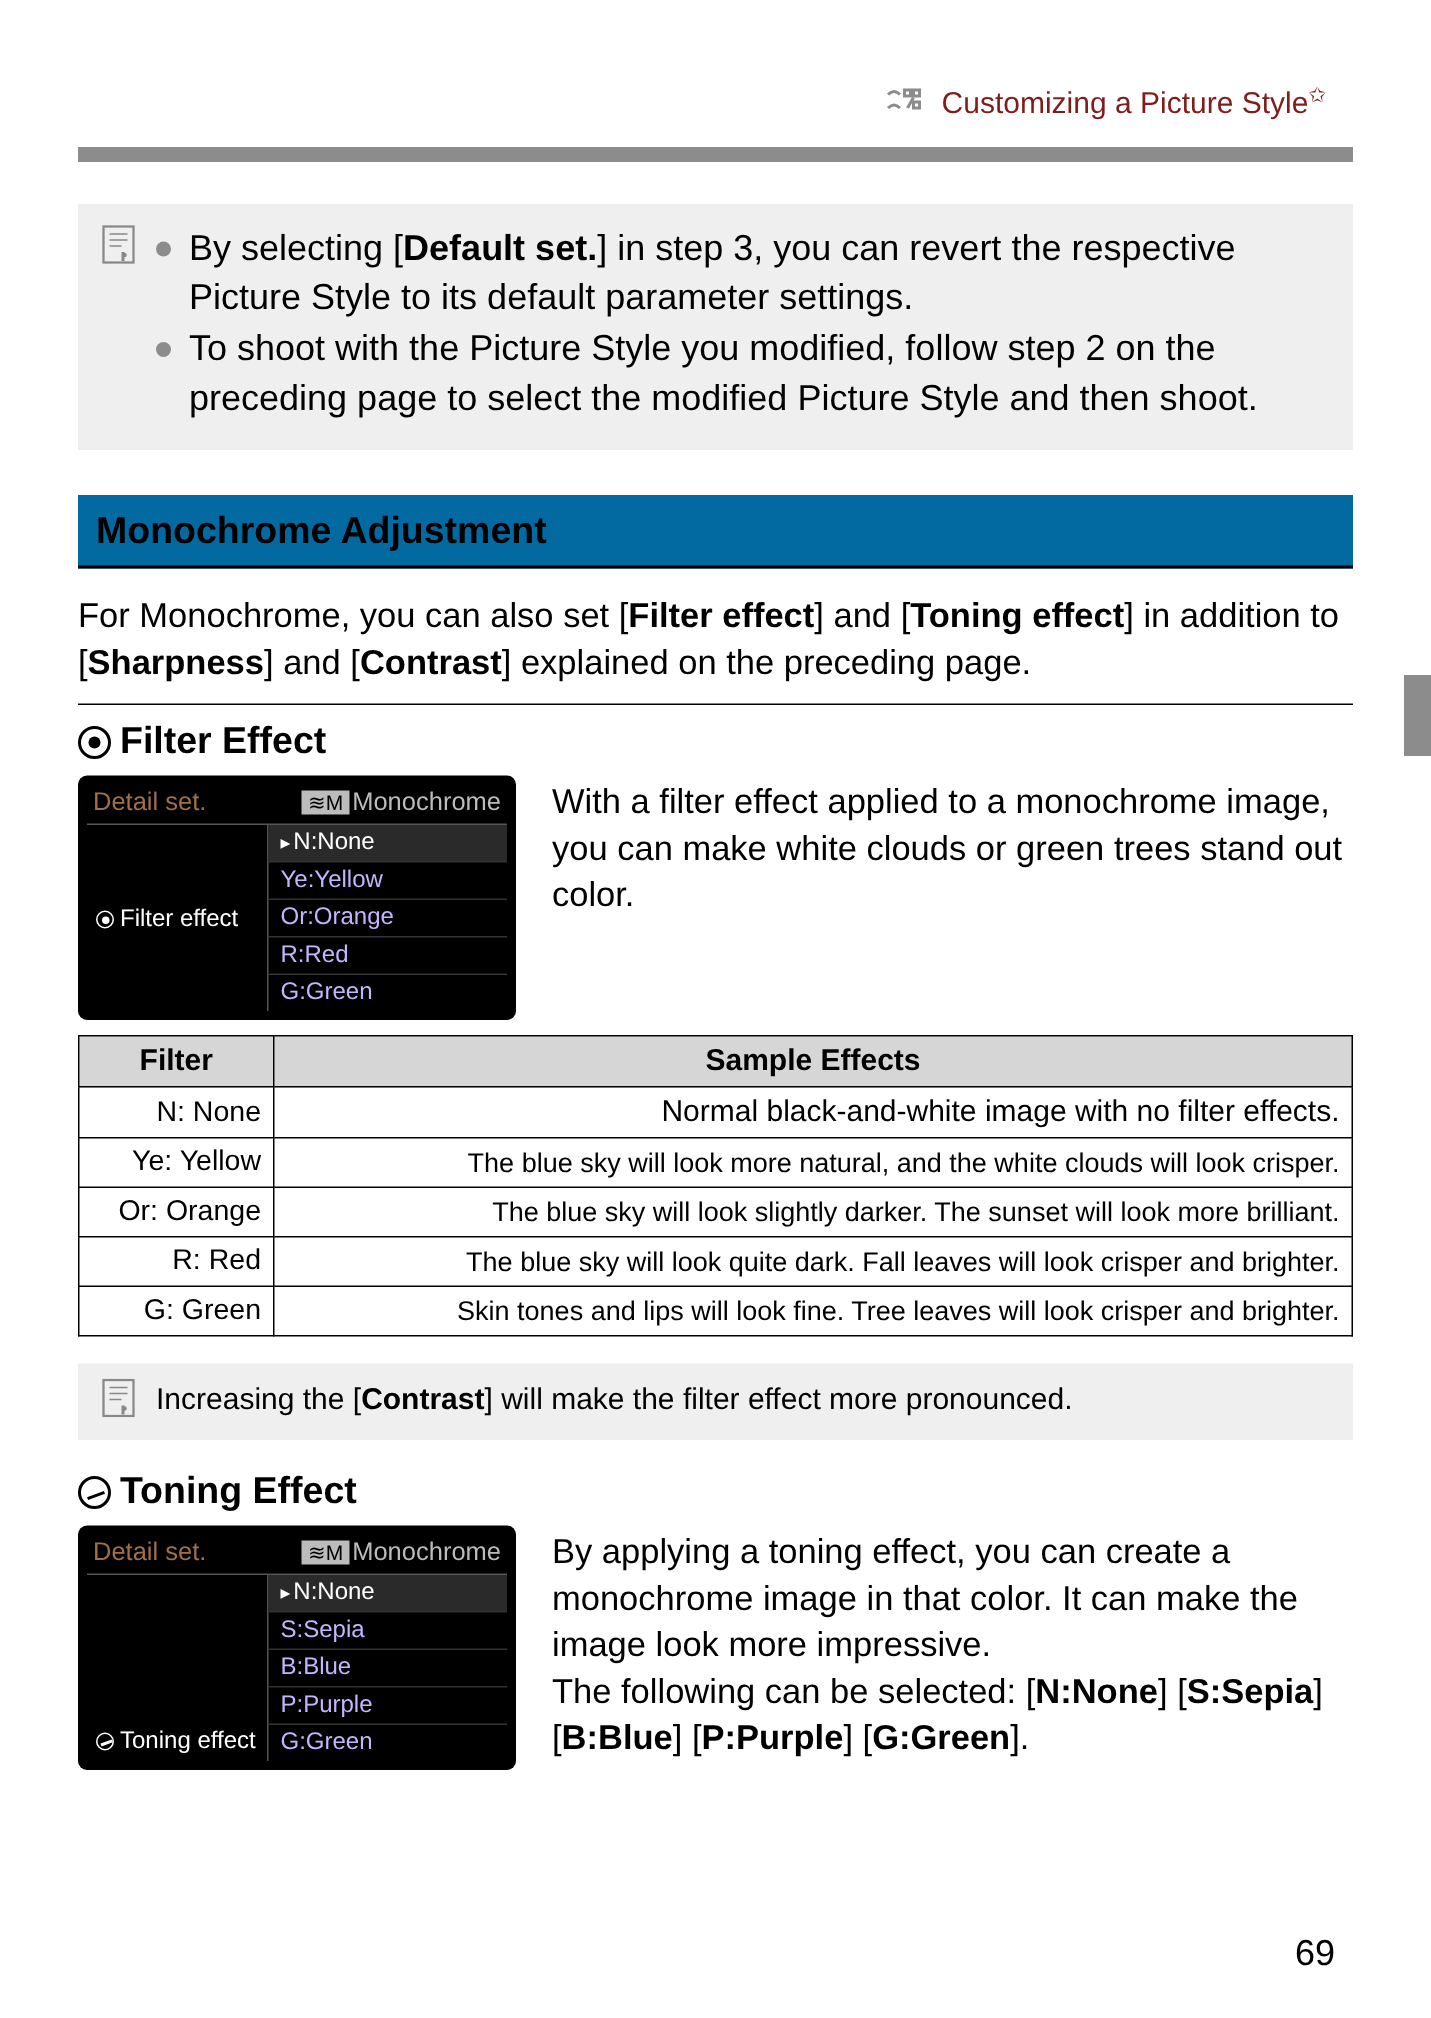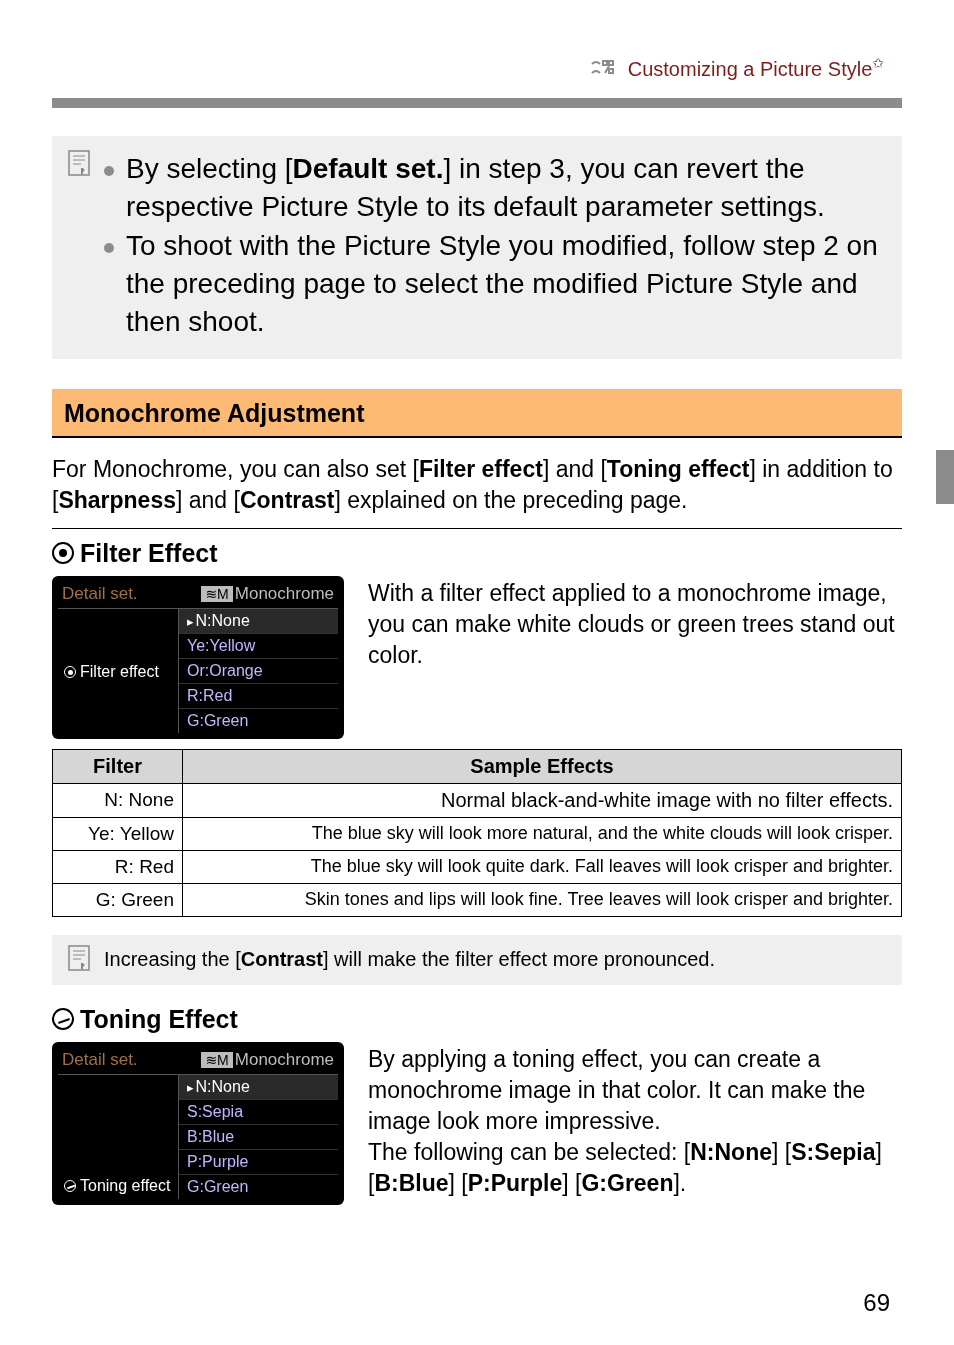--- a/index.html
+++ b/index.html
@@ -39,21 +39,21 @@
   .note-icon {
     flex: 0 0 auto;
     width: 24px;
   }
   .note-icon svg { width: 22px; height: 26px; }
   .note-bullets { flex: 1; }
   .note-bullets li {
     list-style: none;
     margin-left: 22px;
     text-indent: -22px;
-    font-size: 28px;
+    font-size: 24px;
     line-height: 1.35;
     margin-bottom: 2px;
   }
   .note-bullets li::before {
     content: "";
     display: inline-block;
     width: 10px; height: 10px;
     border-radius: 50%;
     background: #8c8c8c;
     margin-right: 12px;
@@ -62,21 +62,21 @@
   .page-tab {
     position: absolute;
     right: 0;
     top: 450px;
     width: 18px;
     height: 54px;
     background: #8c8c8c;
   }
   .section-heading {
     margin: 30px 52px 0 52px;
-    background: #fdba74;
+    background: #0369a1;
     border-bottom: 2px solid #000;
     padding: 10px 12px 8px 12px;
     font-size: 25px;
     font-weight: bold;
   }
   .para {
     margin: 16px 52px 12px 52px;
     font-size: 23px;
     line-height: 1.35;
   }
@@ -338,20 +338,24 @@
   </tr>
   <tr>
         <td>N: None</td>
         <td class="effect" style="font-size:20px">Normal black-and-white image with no filter effects.</td>
       </tr>
   <tr>
         <td>Ye: Yellow</td>
         <td class="effect">The blue sky will look more natural, and the white clouds will look crisper.</td>
       </tr>
   <tr>
+        <td>Or: Orange</td>
+        <td class="effect">The blue sky will look slightly darker. The sunset will look more brilliant.</td>
+      </tr>
+  <tr>
         <td>R: Red</td>
         <td class="effect">The blue sky will look quite dark. Fall leaves will look crisper and brighter.</td>
       </tr>
   <tr>
         <td>G: Green</td>
         <td class="effect">Skin tones and lips will look fine. Tree leaves will look crisper and brighter.</td>
       </tr>
 </tbody>
   </table>
 

